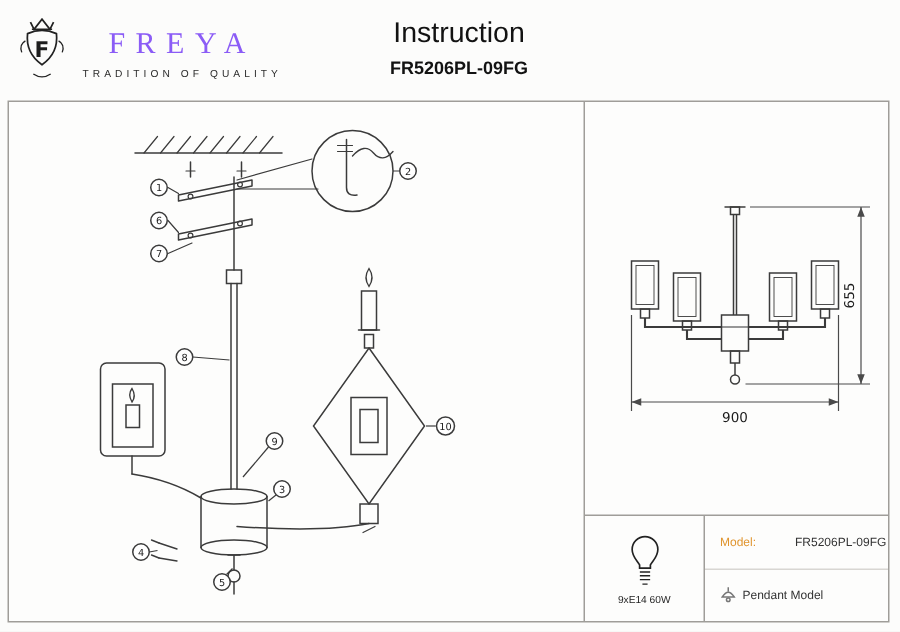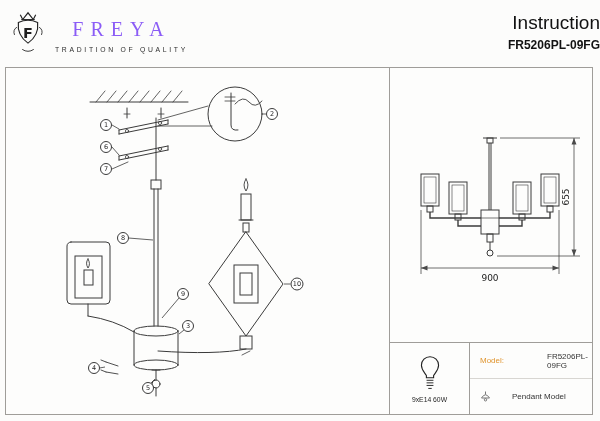--- a/index.html
+++ b/index.html
@@ -7,40 +7,40 @@
   .page {
     position:relative; width:600px; height:421px; background:#fcfcfb;
     color:#1c1c1c; overflow:hidden;
   }
   
   .header { position:absolute; top:0; left:0; right:0; height:67px; }
   .logo { position:absolute; left:8px; top:7px; display:flex; align-items:center; gap:7px; }
   .logo-text { display:flex; flex-direction:column; align-items:center; }
   .brand { font-family:Liberation Serif, serif; font-size:20px; line-height:30px; letter-spacing:7px; color:#8b5cf6; }
   .tagline { font-size:6.8px; letter-spacing:2.7px; color:#2c2c2c; margin-top:2px; white-space:nowrap; }
-  .title-block { position:absolute; left:12px; right:0; top:12px; text-align:right; }
+  .title-block { position:absolute; left:12px; right:0; top:12px; text-align:center; }
   .title { font-size:19px; color:#121212; }
   .model { font-size:12px; font-weight:bold; margin-top:4px; color:#121212; }
   
   .content {
     position:absolute; top:67px; left:5px; width:588px; height:348px;
     border:1px solid #9f9d99; display:flex; background:#fdfdfc;
   }
   .assembly-panel { flex:0 0 384px; border-right:1px solid #9f9d99; position:relative; }
   .right-col { flex:1; display:flex; flex-direction:column; }
   .dimensions-panel { flex:0 0 271px; border-bottom:1px solid #9f9d99; position:relative; }
   
   .specs { flex:1; display:flex; }
   .bulb-cell {
     flex:0 0 80px; border-right:1px solid #9f9d99;
     display:flex; flex-direction:column; align-items:center; justify-content:center; gap:4px;
   }
   .bulb-text { font-size:6.8px; color:#1f1f1f; }
   .spec-table { flex:1; display:flex; flex-direction:column; }
-  .spec-row { flex:1; display:flex; align-items:center; padding-left:10px; gap:21px; border-bottom:1px solid #d8d6d2; }
+  .spec-row { flex:1; display:flex; align-items:center; padding-left:10px; gap:4px; border-bottom:1px solid #d8d6d2; }
   .spec-row:last-child { border-bottom:none; }
   .lbl { color:#e0952f; font-size:8px; width:46px; flex:0 0 auto; }
   .val { color:#333; font-size:8px; }
   svg text { font-family:"DejaVu Sans", sans-serif; }
 </style>
 </head>
 <body>
 
 <div class="page">
 

